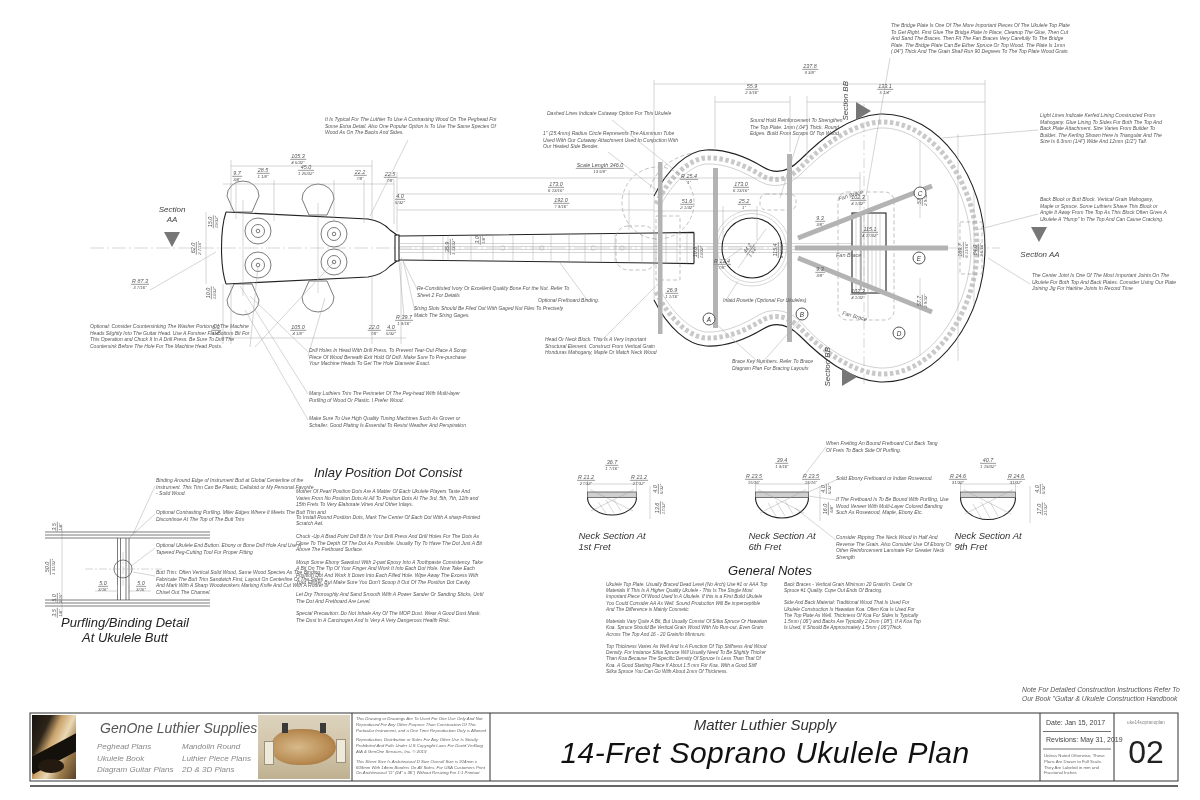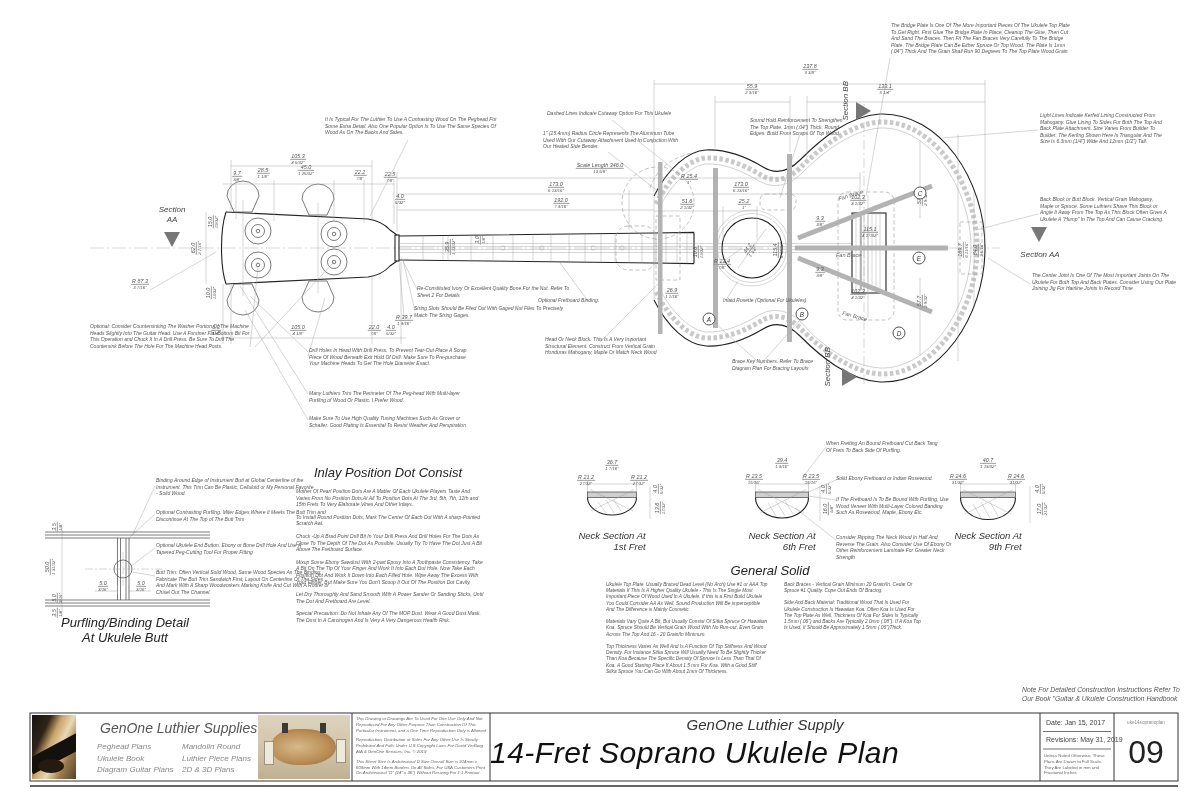--- a/index.html
+++ b/index.html
@@ -9,21 +9,21 @@
   svg{position:absolute;left:0;top:0;}
   .note{position:absolute;font:italic 5px/1.32 "Liberation Sans",sans-serif;color:#555;}
   .dim{position:absolute;text-align:center;color:#555;transform:translate(-50%,-50%);white-space:nowrap;}
   .dim .mm{display:block;font:italic 5.4px/1.15 "Liberation Sans",sans-serif;border-bottom:.5px solid #9a9a9a;padding:0 1px;}
   .dim .in{display:block;font:italic 4.3px/1.2 "Liberation Sans",sans-serif;}
   .brace-circle{position:absolute;width:11px;height:11px;border:.8px solid #555;border-radius:50%;
        font:italic 6.4px/11px "Liberation Sans",sans-serif;text-align:center;color:#333;transform:translate(-50%,-50%);background:#fff;}
   .big-title{position:absolute;font:italic 30px/1 "Liberation Sans",sans-serif;color:#111;
        border-bottom:2px solid #111;padding:0 6px 4px 6px;}
   .sec-title{position:absolute;font:italic 13px/1.15 "Liberation Sans",sans-serif;color:#222;text-align:center;transform:translateX(-50%);}
-  .sub-title{position:absolute;font:italic 9.5px/1.2 "Liberation Sans",sans-serif;color:#333;text-align:right;transform:translateX(-50%);}
+  .sub-title{position:absolute;font:italic 9.5px/1.2 "Liberation Sans",sans-serif;color:#333;text-align:left;transform:translateX(-50%);}
   .sec-mark{position:absolute;font:italic 8px/1.2 "Liberation Sans",sans-serif;color:#444;text-align:center;}
   .fan-label{position:absolute;font:italic 5.5px "Liberation Sans",sans-serif;color:#666;white-space:nowrap;}
   .fineprint{position:absolute;font:italic 4.3px/1.35 "Liberation Sans",sans-serif;color:#666;}
   .fineprint p{margin:0 0 4px 0;}
   .para p{margin:0 0 6px 0;}
   .gen-col{position:absolute;font:italic 4.8px/1.3 "Liberation Sans",sans-serif;color:#555;}
   .gen-col p{margin:0 0 6px 0;}
   .logo-brand{position:absolute;font:italic 14px "Liberation Sans",sans-serif;color:#555;}
   .logo-list{position:absolute;font:italic 8px/1.45 "Liberation Sans",sans-serif;color:#888;}
   .photo{position:absolute;overflow:hidden;}
@@ -535,21 +535,21 @@
   <div class="sub-title" style="left:612px;top:530px;">
     <span>Neck Section At</span><br><span>1st Fret</span>
   </div>
   <div class="sub-title" style="left:782px;top:530px;">
     <span>Neck Section At</span><br><span>6th Fret</span>
   </div>
   <div class="sub-title" style="left:988px;top:530px;">
     <span>Neck Section At</span><br><span>9th Fret</span>
   </div>
 
-  <div class="sec-title" style="left:770px;top:564px;">General Solid</div>
+  <div class="sec-title" style="left:770px;top:564px;">General Notes</div>
   <div class="gen-col" style="left:606px;top:582px;width:162px;">
     <p>Ukulele Top Plate. Usually Braced Dead Level (No Arch) Use  #1 or AAA Top Materials If This Is A Higher Quality Ukulele - This Is The Single Most Important Piece Of Wood Used In A Ukulele. If this is a First Build Ukulele You Could Consider AA As Well. Sound Production Will Be imperceptible And The Difference is Mainly Cosmetic</p>
       <p>Materials Vary Quite A Bit, But Usually Consist Of Sitka Spruce Or Hawaiian Koa. Spruce Should Be Vertical Grain Wood With No Run-out, Even Grain Across The Top And 16 - 20 Grain/In Minimum.</p>
       <p>Top Thickness Varies As Well And Is A Function Of Top Stiffness And Wood Density. For Instance Sitka Spruce Will Usually Need To Be Slightly Thicker Than Koa Because The Specific Density Of Spruce Is Less Than That Of Koa. A Good Starting Place If About 1.5 mm For Koa. With a Good Stiff Sitka Spruce You Can Go With About 2mm Of Thickness.</p>
   </div>
   <div class="gen-col" style="left:784px;top:582px;width:138px;">
     <p>Back Braces - Vertical Grain Minimum 20 Grain/In. Cedar Or Spruce #1 Quality. Cope Out Ends Of Bracing.</p>
       <p>Side And Back Material: Traditional Wood That Is Used For Ukulele Construction Is Hawaiian Koa. Often Koa Is Used For The Top Plate As Well. Thickness Of Koa For Sides Is Typically 1.5mm (.06") and Backs Are Typically 2.0mm (.08"). If A Koa Top Is Used, It Should Be Approximately 1.5mm (.06")Thick.</p>
   </div>
 
@@ -579,24 +579,24 @@
       <div style="position:absolute;left:24px;top:8px;width:6px;height:10px;background:#3a3a3a;"></div>
       <div style="position:absolute;left:62px;top:8px;width:6px;height:10px;background:#3a3a3a;"></div>
     </div>
 
     <div class="fineprint" style="left:356px;top:716px;width:130px;">
       <p>This Drawing or Drawings Are To Used For One Use Only And Not Reproduced For Any Other Purpose Than Construction Of This Particular Instrument, and a One Time Reproduction Only is Allowed</p>
       <p>Reproduction, Distribution or Sales For Any Other Use Is Strictly Prohibited And Falls Under U.S Copyright Laws For David VerBurg AIA &amp; GenOne Services, Inc. © 2019</p>
       <p>This Sheet Size Is Architectural D Size Overall Size is 914mm x 609mm With 14mm Borders On All Sides. For USA Customers Print On Architectural "D" (24" x 36") Without Resizing For 1:1 Printout</p>
     </div>
 
-    <div style="position:absolute;left:490px;top:716px;width:550px;text-align:center;font:italic 15px 'Liberation Sans',sans-serif;color:#333;">GenOne Luthier Supply</div>
-    <div style="position:absolute;left:490px;top:736px;width:550px;font:italic 30px 'Liberation Sans',sans-serif;color:#111;letter-spacing:.5px;">14-Fret Soprano Ukulele Plan</div>
+    <div style="position:absolute;left:490px;top:716px;width:550px;text-align:center;font:italic 15px 'Liberation Sans',sans-serif;color:#333;">Matter Luthier Supply</div>
+    <div style="position:absolute;left:490px;top:736px;width:550px;text-align:center;font:italic 30px 'Liberation Sans',sans-serif;color:#111;letter-spacing:.5px;">14-Fret Soprano Ukulele Plan</div>
 
     <div style="position:absolute;left:1046px;top:719px;font:7px 'Liberation Sans',sans-serif;color:#444;">Date: Jan 15, 2017</div>
     <div style="position:absolute;left:1046px;top:736px;font:7px 'Liberation Sans',sans-serif;color:#444;">Revisions: May 31, 2019</div>
     <div style="position:absolute;left:1044px;top:753px;width:66px;font:4.3px/1.35 'Liberation Sans',sans-serif;color:#666;">Unless Noted Otherwise, These Plans Are Drawn to Full Scale. They Are Labeled in mm and Fractional Inches</div>
 
     <div style="position:absolute;left:1114px;top:720px;width:64px;text-align:center;font:4.6px 'Liberation Sans',sans-serif;color:#888;">uke14sopranoplan</div>
-    <div style="position:absolute;left:1114px;top:736px;width:64px;text-align:center;font:32px/1 'Liberation Sans',sans-serif;color:#222;">09</div>
+    <div style="position:absolute;left:1114px;top:736px;width:64px;text-align:center;font:32px/1 'Liberation Sans',sans-serif;color:#222;">02</div>
   </div>
 
 </div>
 
 </body></html>

